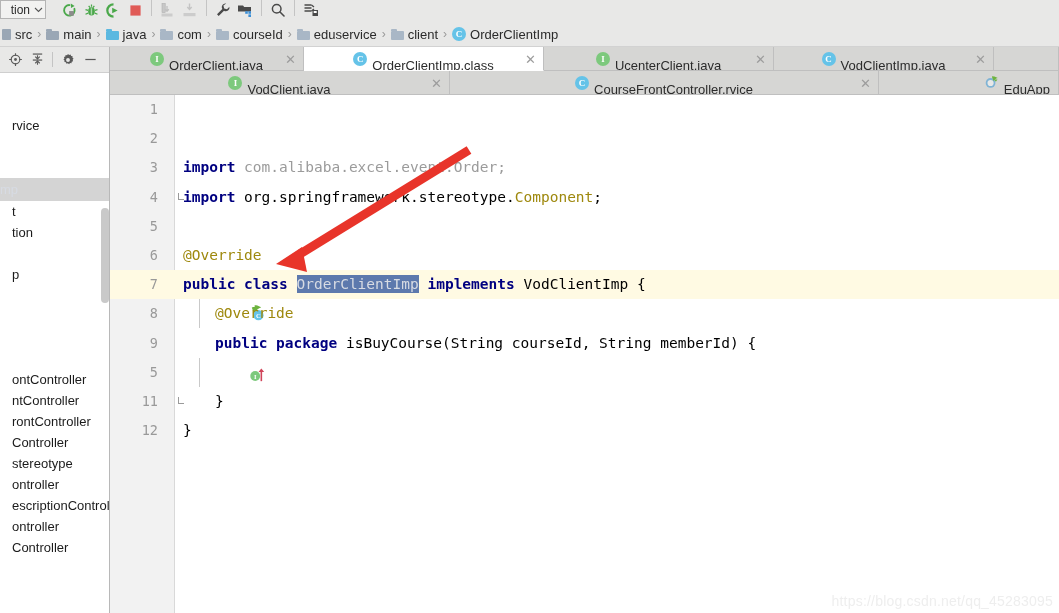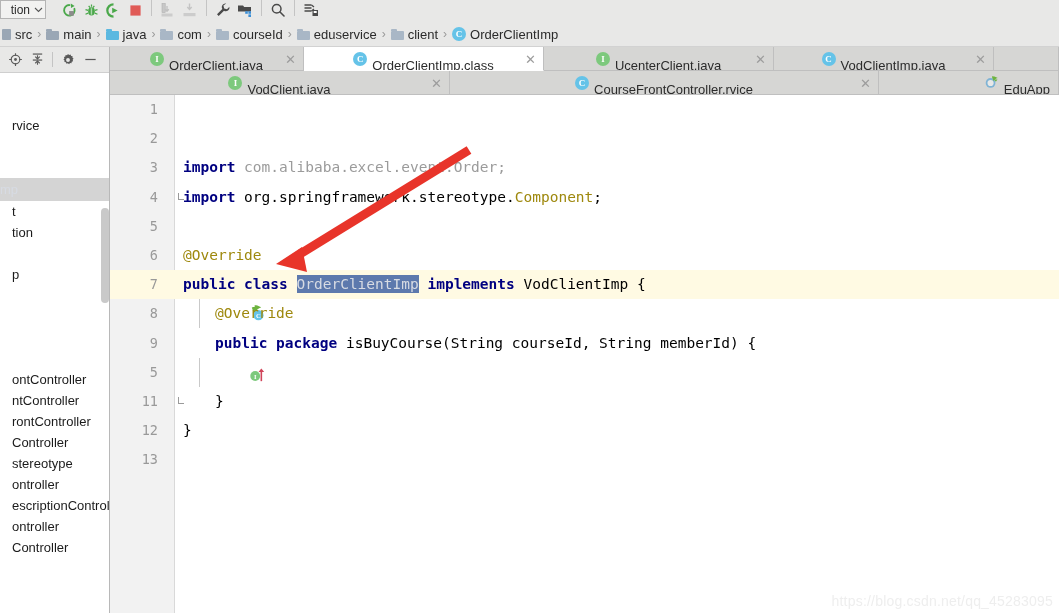--- a/index.html
+++ b/index.html
@@ -616,23 +616,20 @@
         <span class="lnum">11</span>
         <span class="foldmark" style="left:68px; top:10px; border:none; border-left:1px solid #9a9a9a; border-bottom:1px solid #9a9a9a; width:6px; height:7px;"></span>
         <span class="ctext" style="left:105px"><span class="ident">}</span></span>
       </div>
 
       <div class="crow">
         <span class="lnum">12</span>
         <span class="ctext"><span class="ident">}</span></span>
       </div>
 
-      <div class="crow">
-        <span class="lnum">13</span>
-      </div>
 
     </div>
   </div>
 
   <svg class="arrow" width="1059" height="613">
     <g>
       <path d="M 469 150 L 300 254" stroke="#e8342a" stroke-width="9" stroke-linecap="butt"></path>
       <path d="M 302 247 L 276 264 L 307 272 Z" fill="#e8342a"></path>
     </g>
   </svg>

